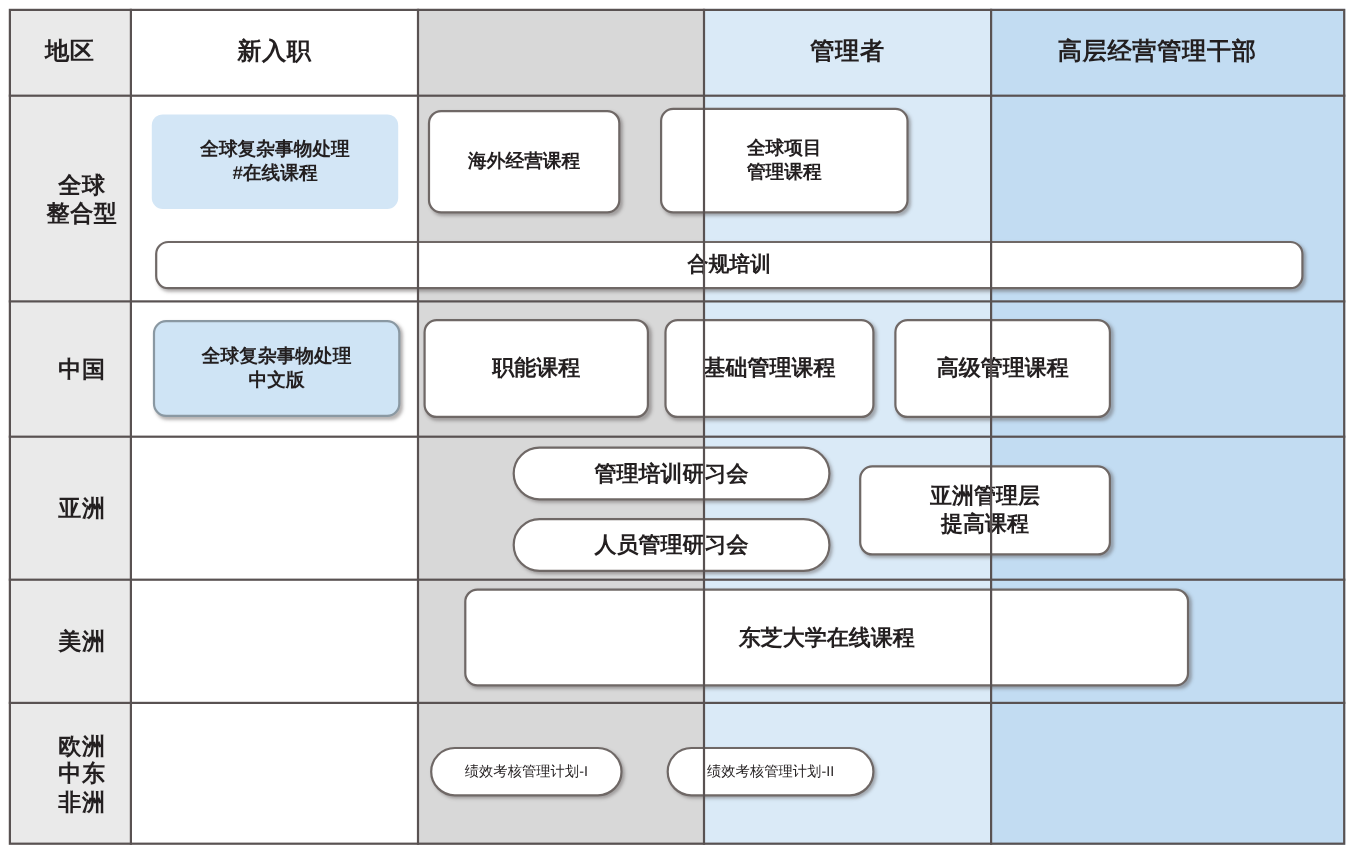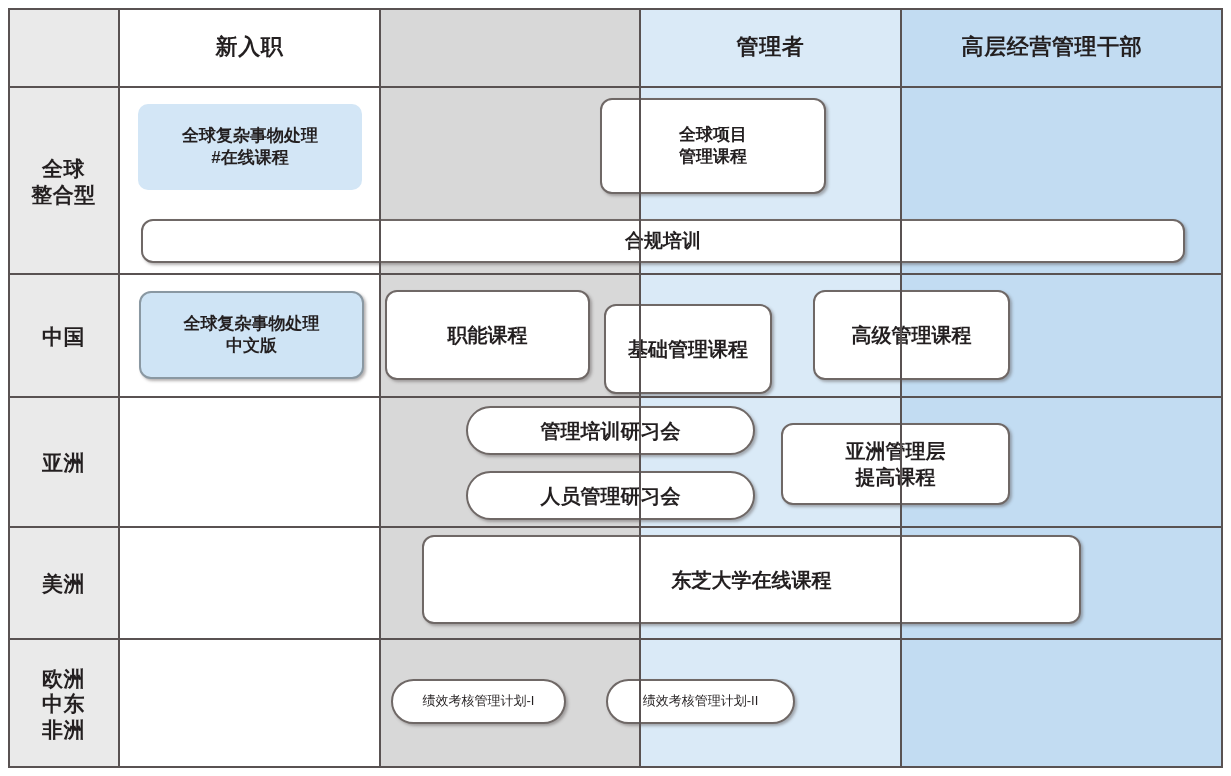--- a/index.html
+++ b/index.html
@@ -28,20 +28,21 @@
   .outer{position:absolute;left:0;top:0;width:1215px;height:760px;
          box-sizing:border-box;border:2px solid #595252;}
 
   
   .rowlabel{
     position:absolute;left:0;width:111px;
     display:flex;align-items:center;justify-content:center;
     text-align:center;font-size:21px;font-weight:700;line-height:1.22;
     letter-spacing:.5px;
     color:#231f20;
+    padding-left:11px;
   }
   .hdrlabel{
     position:absolute;
     display:flex;align-items:center;justify-content:center;
     text-align:center;font-size:22px;font-weight:700;
     letter-spacing:.6px;color:#231f20;
     top:0;height:78px;
   }
 
   
@@ -68,20 +69,21 @@
 <body>
 
 <div id="matrix">
 
   <div class="colband band-region"></div>
   <div class="colband band-new"></div>
   <div class="colband band-hipo"></div>
   <div class="colband band-mgr"></div>
   <div class="colband band-exec"></div>
 
+  <div class="hdrlabel" style="left:0;width:111px;">地区</div>
   <div class="hdrlabel" style="left:111px;width:261px;">新入职</div>
   <div class="hdrlabel" style="left:632px;width:261px;">管理者</div>
   <div class="hdrlabel" style="left:893px;width:262px;padding-left:20px;">高层经营管理干部</div>
 
   <div class="rowlabel" style="top:80px;height:187px;">
     <div>
       <div>全球</div>
       <div>整合型</div>
     </div>
   </div>
@@ -108,20 +110,23 @@
     </div>
   </div>
 
   <div class="card blue-flat" style="left:130px;top:96px;width:224px;height:86px;">
     <div>
       <div>全球复杂事物处理</div>
       <div>#在线课程</div>
     </div>
   </div>
 
+  <div class="card" style="left:381px;top:92px;width:175px;height:94px;">
+    <div>海外经营课程</div>
+  </div>
 
   <div class="card" style="left:592px;top:90px;width:226px;height:96px;">
     <div>
       <div>全球项目</div>
       <div>管理课程</div>
     </div>
   </div>
 
   <div class="card wide" style="left:133px;top:211px;width:1044px;height:44px;">
     <div>合规培训</div>
@@ -131,21 +136,21 @@
     <div>
       <div>全球复杂事物处理</div>
       <div>中文版</div>
     </div>
   </div>
 
   <div class="card big" style="left:377px;top:282px;width:205px;height:90px;text-align:right;">
     <div>职能课程</div>
   </div>
 
-  <div class="card big" style="left:596px;top:296px;width:168px;height:90px;">
+  <div class="card big" style="left:596px;top:282px;width:191px;height:90px;">
     <div>基础管理课程</div>
   </div>
 
   <div class="card big" style="left:805px;top:282px;width:197px;height:90px;">
     <div>高级管理课程</div>
   </div>
 
   <div class="card pill big" style="left:458px;top:398px;width:289px;height:49px;">
     <div>管理培训研习会</div>
   </div>

